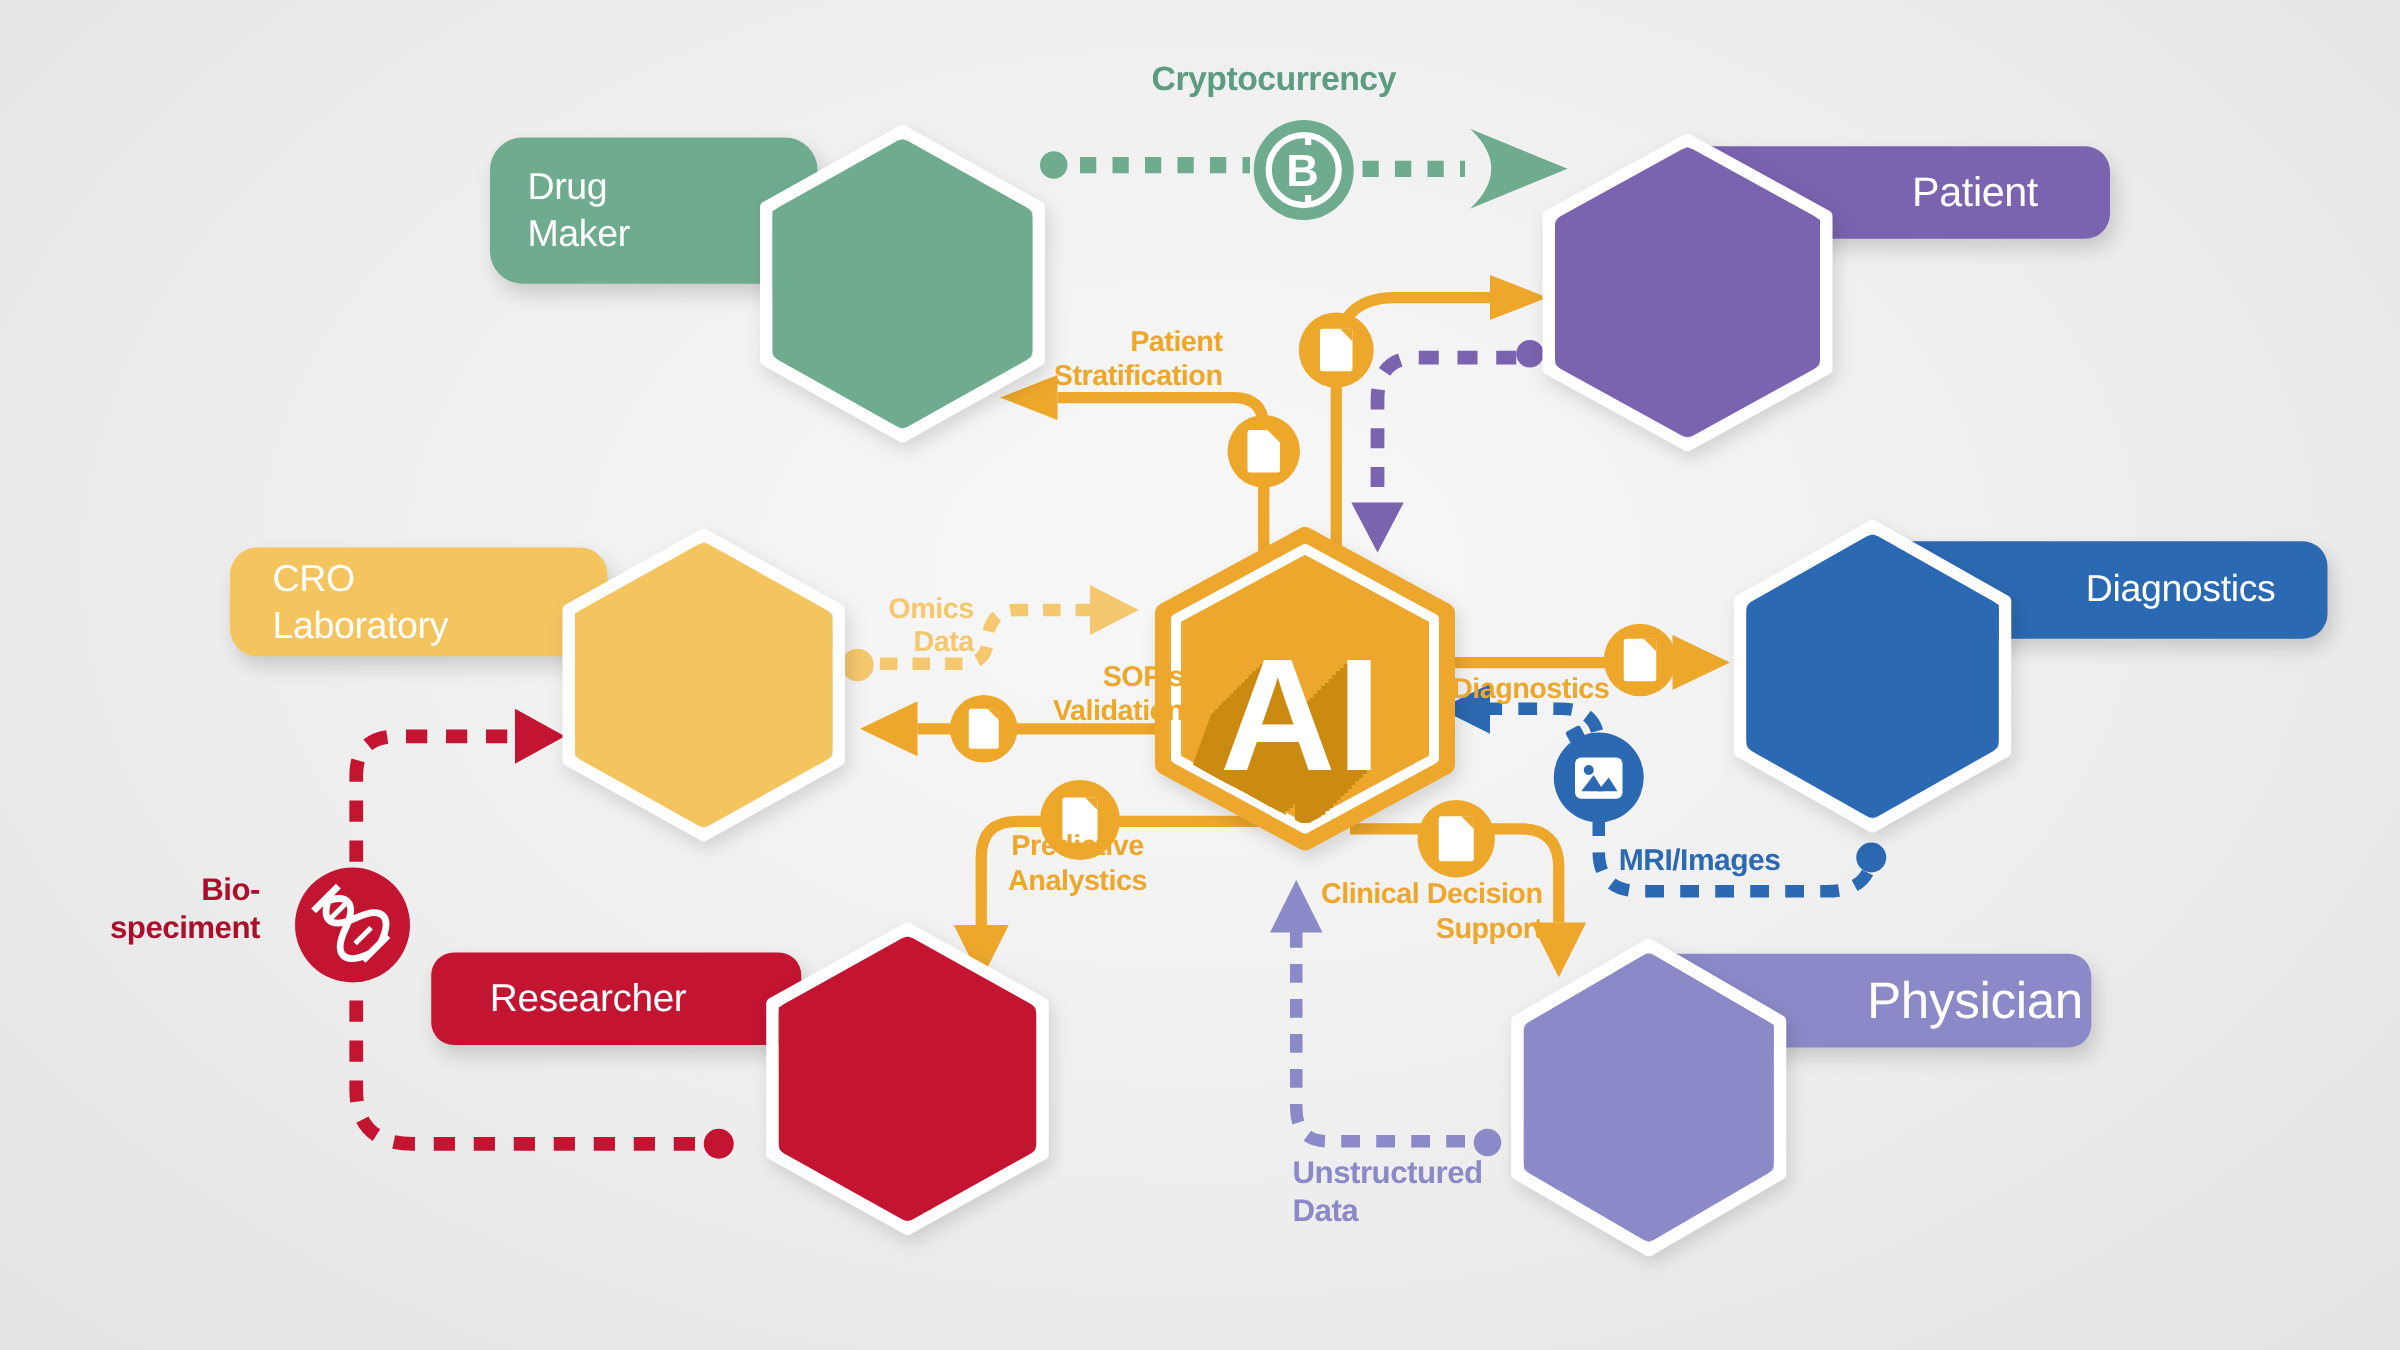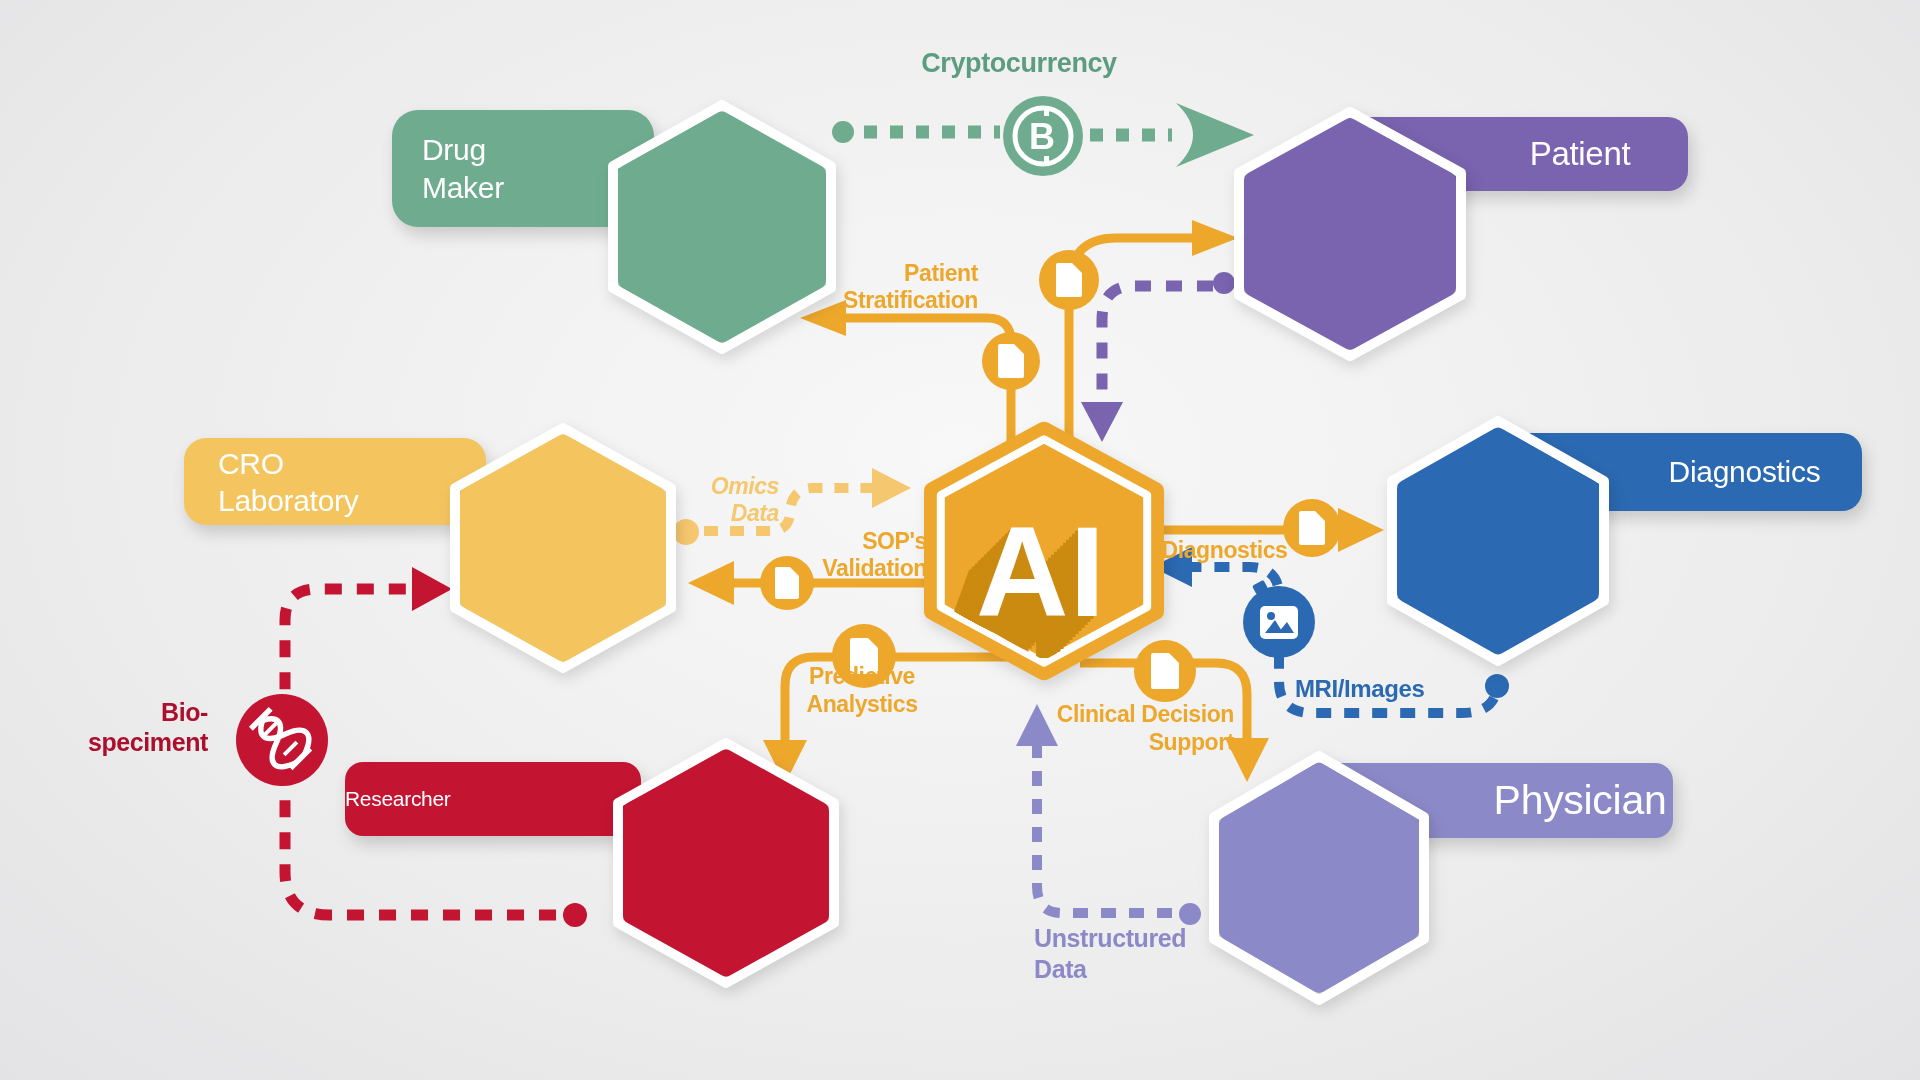--- a/index.html
+++ b/index.html
@@ -12,30 +12,30 @@
     position:absolute;display:flex;align-items:center;
     color:#fff;font-weight:normal;letter-spacing:-0.3px;
     box-shadow:4px 8px 16px rgba(0,0,0,0.16);
   }
   .plate .pre{white-space:pre-line;}
   .pre{white-space:pre-line;}
   #plate-drugmaker{left:392px;top:110px;width:262px;height:117px;border-radius:26px;font-size:30px;line-height:38px;padding-left:30px;box-sizing:border-box;}
   #plate-cro{left:184px;top:438px;width:302px;height:87px;border-radius:22px;font-size:30px;line-height:37px;padding-left:34px;box-sizing:border-box;}
   #plate-patient{left:1332px;top:117px;width:356px;height:74px;border-radius:20px;font-size:33px;justify-content:center;padding-left:140px;box-sizing:border-box;}
   #plate-radiologist{left:1472px;top:433px;width:390px;height:78px;border-radius:20px;font-size:30px;justify-content:center;padding-left:155px;box-sizing:border-box;}
-  #plate-researcher{left:345px;top:762px;width:296px;height:74px;border-radius:18px;font-size:21px;padding-right:45px;box-sizing:border-box;}
+  #plate-researcher{left:345px;top:762px;width:296px;height:74px;border-radius:18px;font-size:31px;justify-content:center;padding-right:45px;box-sizing:border-box;}
   #plate-physician{left:1292px;top:763px;width:381px;height:75px;border-radius:18px;font-size:41px;justify-content:center;padding-left:195px;box-sizing:border-box;}
   svg.diagram{position:absolute;left:0;top:0;z-index:2;}
   .hexg{filter:drop-shadow(3px 6px 7px rgba(0,0,0,0.13));}
   .clabel{position:absolute;z-index:3;font-weight:bold;letter-spacing:-0.4px;white-space:pre-line;}
   #lbl-crypto{left:869px;top:48px;width:300px;font-size:27px;text-align:center;}
   #lbl-lifestyle{left:1032px;top:183px;width:180px;font-size:23px;line-height:27px;text-align:right;}
   #lbl-strat{left:778px;top:260px;width:200px;font-size:23px;line-height:27px;text-align:right;}
   #lbl-omics{left:619px;top:473px;width:160px;font-size:23px;line-height:27px;text-align:right;}
-  #lbl-sop{left:747px;top:528px;width:180px;font-size:23px;line-height:27px;text-align:right;}
+  #lbl-sop{left:767px;top:528px;width:180px;font-size:23px;line-height:27px;text-align:right;}
   #lbl-diag{left:1152px;top:501px;width:145px;font-size:23px;text-align:center;}
   #lbl-mri{left:1295px;top:675px;width:170px;font-size:24px;text-align:left;}
   #lbl-pred{left:762px;top:662px;width:200px;font-size:23px;line-height:28px;text-align:center;}
   #lbl-clin{left:1032px;top:700px;width:202px;font-size:23px;line-height:28px;text-align:right;}
   #lbl-unstr{left:1034px;top:923px;width:240px;font-size:25px;line-height:31px;text-align:left;}
   #lbl-bio{left:55px;top:697px;width:153px;font-size:25px;line-height:30px;text-align:right;}
   .ai-text{
     font-family:"Liberation Sans","DejaVu Sans",sans-serif;
     font-weight:bold;font-size:128px;fill:#ffffff;letter-spacing:1px;
     text-shadow:-3px 3px #cb8a10,-6px 6px #cb8a10,-9px 9px #cb8a10,-12px 12px #cb8a10,
@@ -303,21 +303,21 @@
         <path d="M 6 -30 C -16 -22 -16 -10 6 -2 C 28 6 28 18 6 26"></path>
         <path d="M -14 -30 H 14 M -14 26 H 14"></path>
         <path d="M -9 -16 H 9 M -9 12 H 9" stroke-width="4"></path>
       </g>
     </g>
   </svg>
 
   <div class="clabel" id="lbl-crypto" style="color: rgb(92, 156, 128);">Cryptocurrency</div>
   <div class="clabel" id="lbl-strat" style="color: rgb(237, 167, 43);">Patient
 Stratification</div>
-  <div class="clabel" id="lbl-omics" style="color: rgb(245, 199, 110); font-style: italic;">Omics
+  <div class="clabel" id="lbl-omics" style="color: rgb(245, 199, 110);">Omics
 Data</div>
   <div class="clabel" id="lbl-sop" style="color: rgb(237, 167, 43);">SOP's
 Validation</div>
   <div class="clabel" id="lbl-diag" style="color: rgb(237, 167, 43); margin-top: 36px;">Diagnostics</div>
   <div class="clabel" id="lbl-mri" style="color: rgb(43, 105, 178);">MRI/Images</div>
   <div class="clabel" id="lbl-pred" style="color: rgb(237, 167, 43);">Predictive
 Analystics</div>
   <div class="clabel" id="lbl-clin" style="color: rgb(237, 167, 43);">Clinical Decision
 Support</div>
   <div class="clabel" id="lbl-unstr" style="color: rgb(139, 137, 199);">Unstructured

